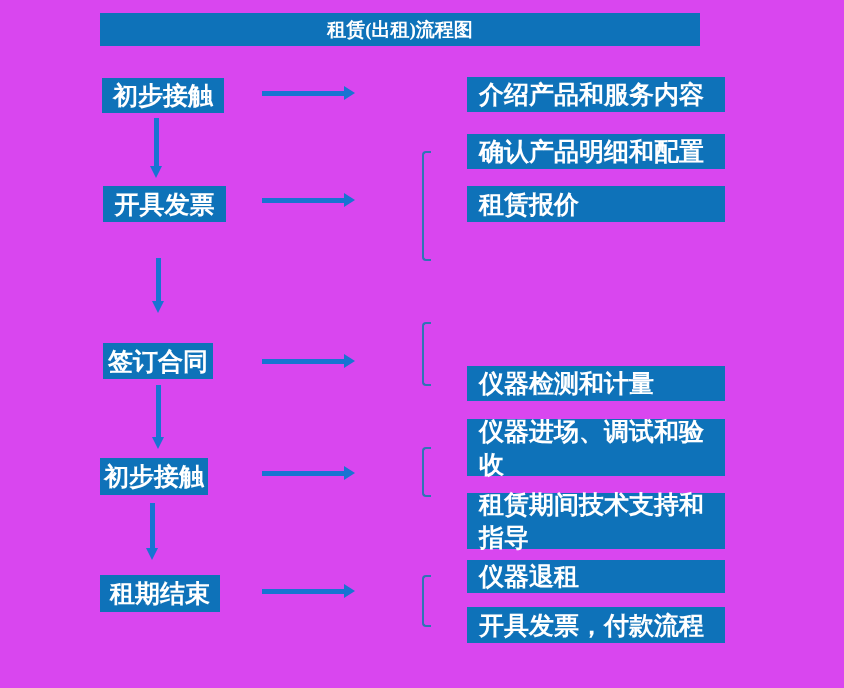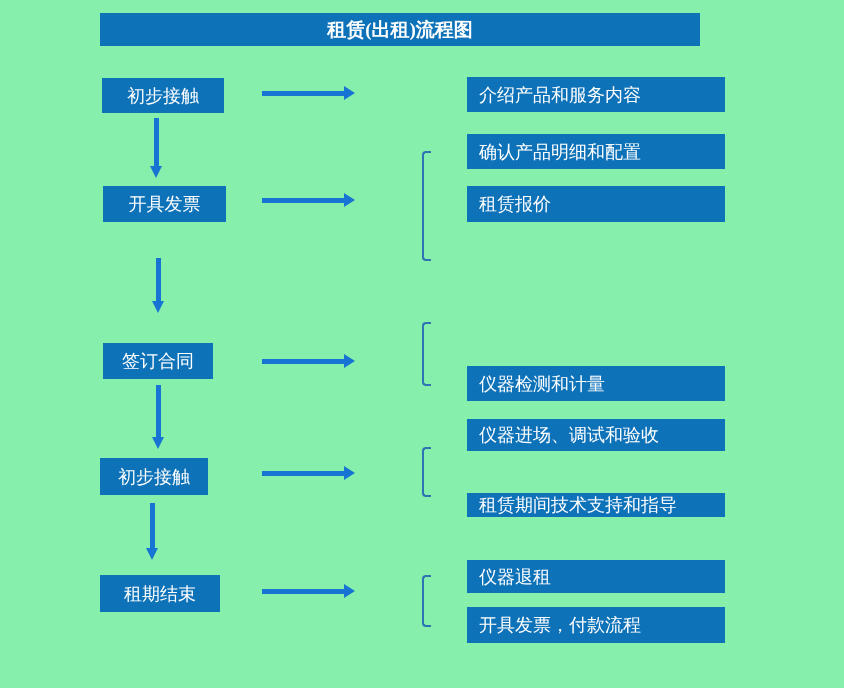--- a/index.html
+++ b/index.html
@@ -5,33 +5,33 @@
   :root{
     --box:#0E72B9;
     --arrow:#1874D2;
     --bracket:#2E74B5;
     --text:#FFFFFF;
   }
   html,body{margin:0;padding:0;background:#ffffff;}
   .canvas{
     position:relative;
     width:844px;height:688px;
-    background:#86efac;
+    background:#d946ef;
     overflow:hidden;
     font-family:"Liberation Serif","DejaVu Serif",serif;
   }
   .title-bar{
     position:absolute;left:100px;top:13px;width:600px;height:33px;
     background:var(--box);color:var(--text);
     font-size:19px;font-weight:bold;text-align:center;line-height:33px;
   }
   .node{
     position:absolute;
     background:var(--box);color:var(--text);
-    font-weight:normal;font-size:18px;
+    font-weight:bold;font-size:25px;
     display:flex;align-items:center;
     box-sizing:border-box;
   }
   .node.left{justify-content:center;}
   .node.right{justify-content:flex-start;padding-left:12px;margin-left:24px;}
   
   .varrow{position:absolute;width:13px;}
   .varrow .shaft{position:absolute;left:4px;top:0;bottom:11px;width:5px;background:var(--arrow);}
   .varrow .head{position:absolute;left:0;bottom:0;width:0;height:0;
     border-left:6.5px solid transparent;border-right:6.5px solid transparent;
@@ -106,19 +106,19 @@
   <div class="bracket" style="top:447px;height:50px"></div>
   <div class="bracket" style="top:575px;height:52px"></div>
 
   <div class="node right" style="left:443px;top:77px;width:258px;height:35px">介绍产品和服务内容</div>
 
   <div class="node right" style="left:443px;top:134px;width:258px;height:35px">确认产品明细和配置</div>
   <div class="node right" style="left:443px;top:186px;width:258px;height:36px">租赁报价</div>
 
   <div class="node right" style="left:443px;top:366px;width:258px;height:35px">仪器检测和计量</div>
 
-  <div class="node right" style="left:443px;top:419px;width:258px;height:32px">仪器进场、调试和验收</div>
-  <div class="node right" style="left:443px;top:493px;width:258px;height:24px">租赁期间技术支持和指导</div>
+  <div class="node right" style="left:443px;top:419px;width:258px;height:57px">仪器进场、调试和验收</div>
+  <div class="node right" style="left:443px;top:493px;width:258px;height:56px">租赁期间技术支持和指导</div>
 
   <div class="node right" style="left:443px;top:560px;width:258px;height:33px">仪器退租</div>
   <div class="node right" style="left:443px;top:607px;width:258px;height:36px">开具发票，付款流程</div>
 
 </div>
 
 </body></html>

